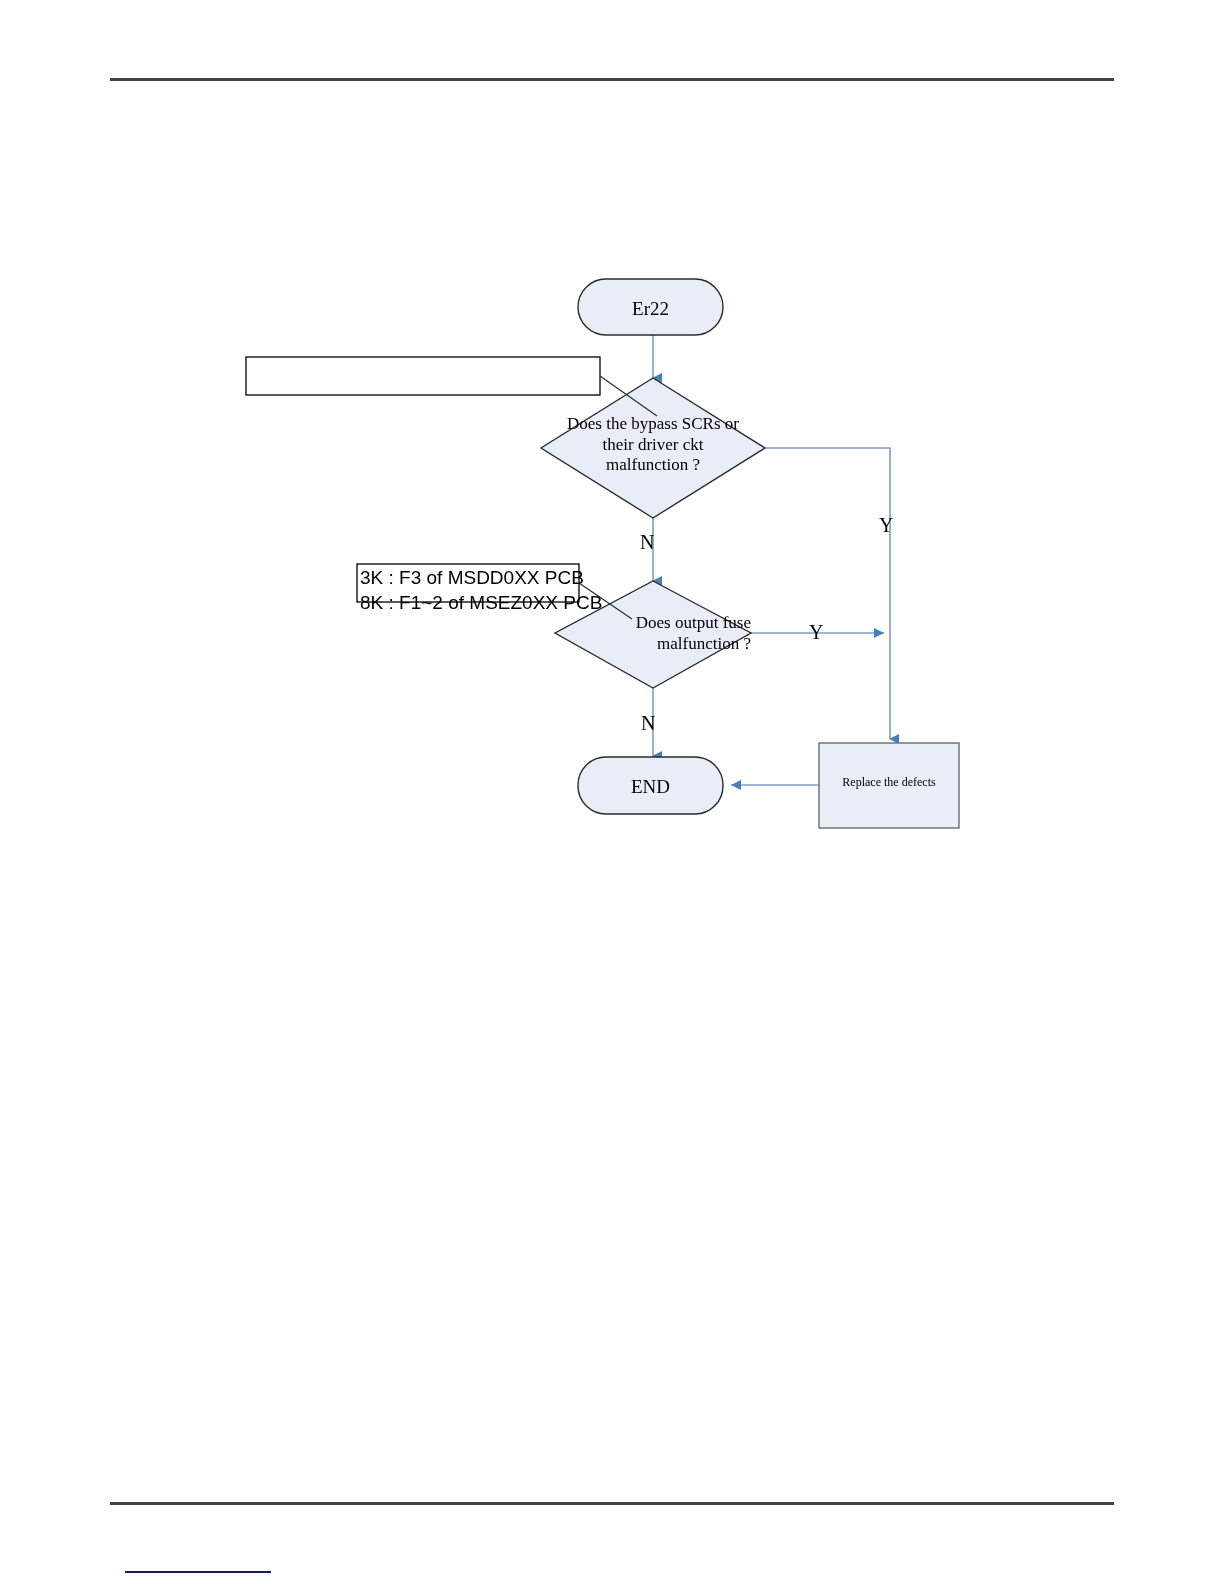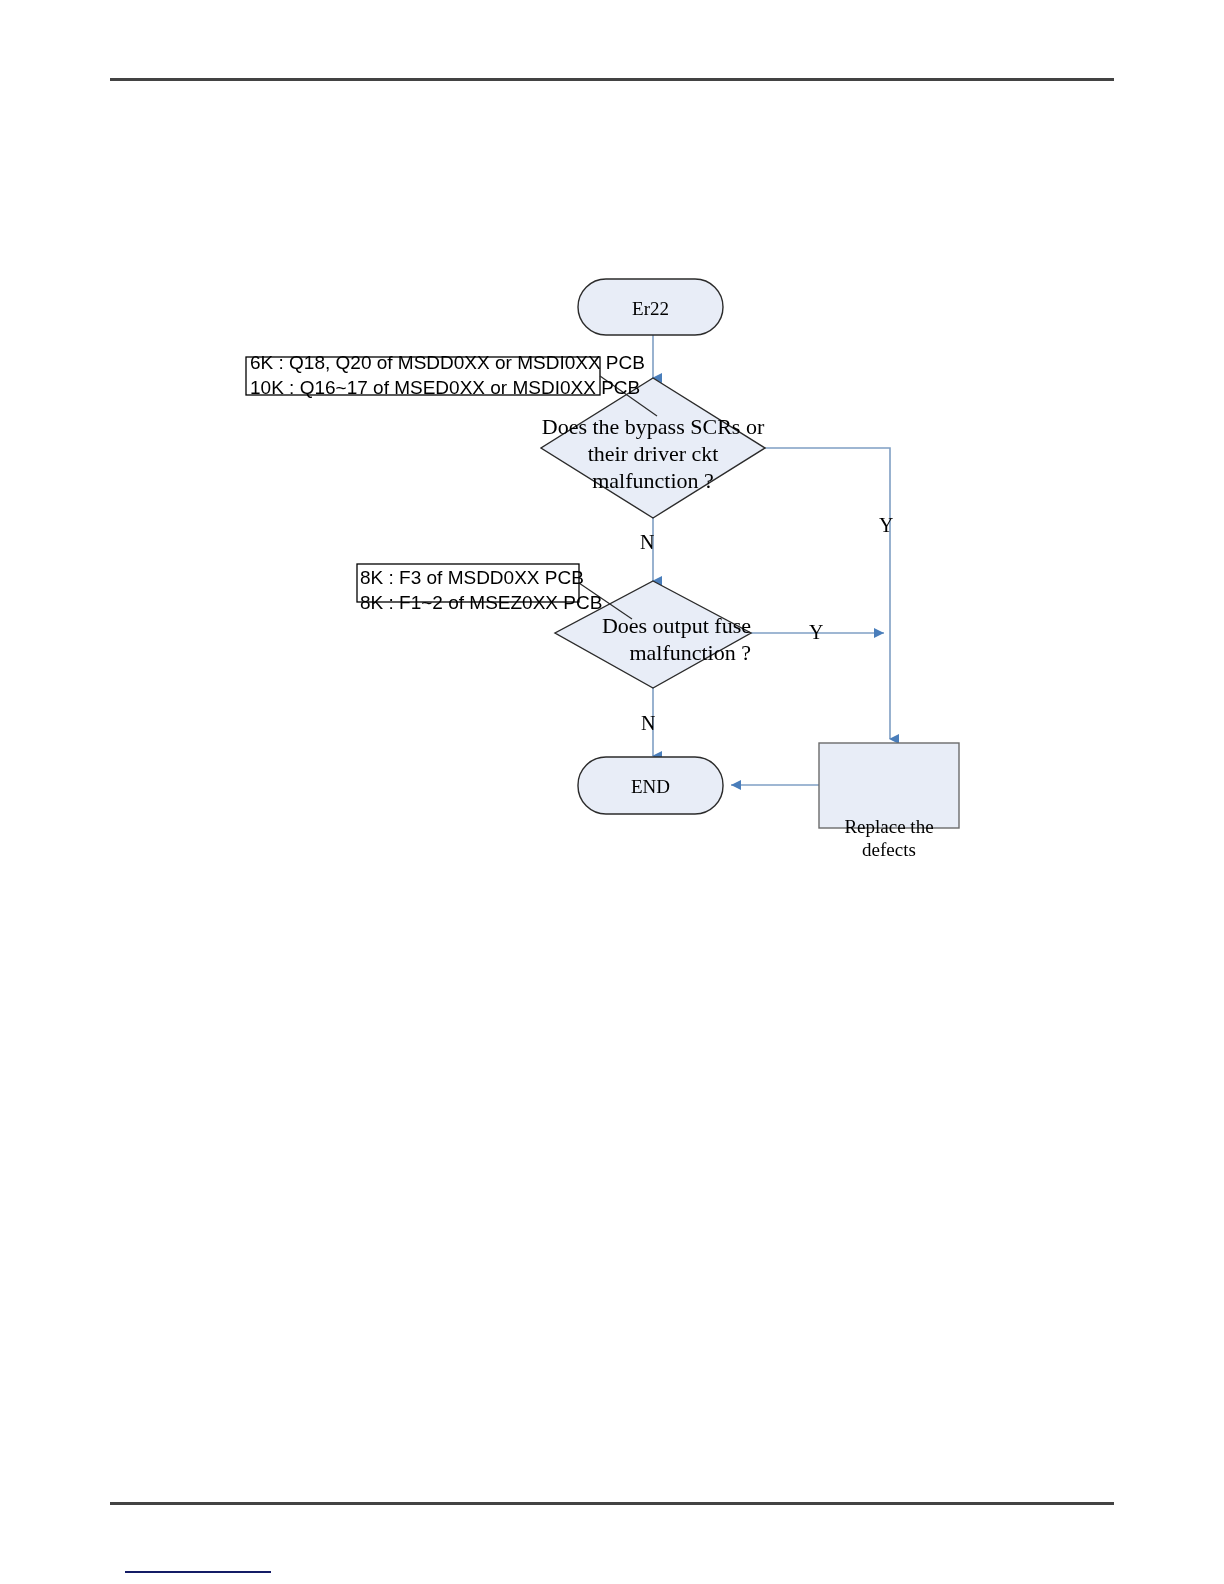--- a/index.html
+++ b/index.html
@@ -58,22 +58,22 @@
   .node-label {
     position: absolute;
     text-align: center;
     color: #000000;
     font-family: "Liberation Serif", "DejaVu Serif", serif;
     line-height: 1.22;
     pointer-events: none;
   }
 
   .term-label { font-size: 19px; }
-  .diamond-label { font-size: 22px; }
-  .proc-label { font-size: 19px; margin-top: 40px; }
+  .diamond-label { font-size: 17px; }
+  .proc-label { font-size: 12px; }
 
   .edge-label {
     position: absolute;
     font-family: "Liberation Serif", "DejaVu Serif", serif;
     font-size: 20px;
     color: #000000;
   }
 
   .callout-text {
     position: absolute;
@@ -179,24 +179,20 @@
     <div class="node-label term-label" style="left:578px; top:759px; width:145px;text-align:center;">END</div>
 
     <div class="edge-label" style="left:879px; top:498px;">Y</div>
 
     <div class="edge-label" style="left:640px; top:515px;">N</div>
 
     <div class="edge-label" style="left:809px; top:605px;">Y</div>
 
     <div class="edge-label" style="left:641px; top:696px;">N</div>
 
-    <div class="callout-text" style="left:250px; top:334px;">
-      <div>6K : Q18, Q20 of MSDD0XX or MSDI0XX PCB</div>
-      <div>10K : Q16~17 of MSED0XX or MSDI0XX PCB</div>
-    </div>
 
     <div class="callout-text" style="left:360px; top:549px;">
-      <div>8K : F3 of MSDD0XX PCB</div>
+      <div>3K : F3 of MSDD0XX PCB</div>
       <div>8K : F1~2 of MSEZ0XX PCB</div>
     </div>
 
   </div>
 </div>
 
 </body></html>

